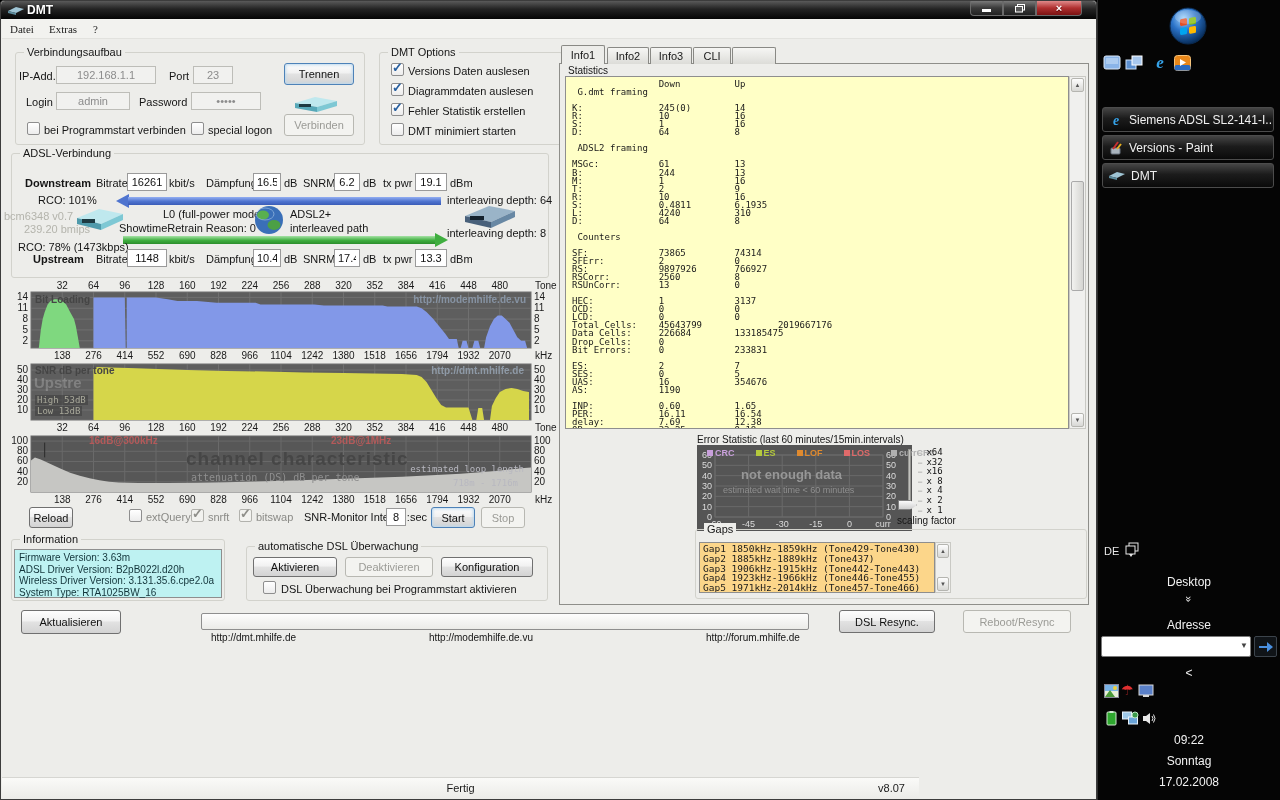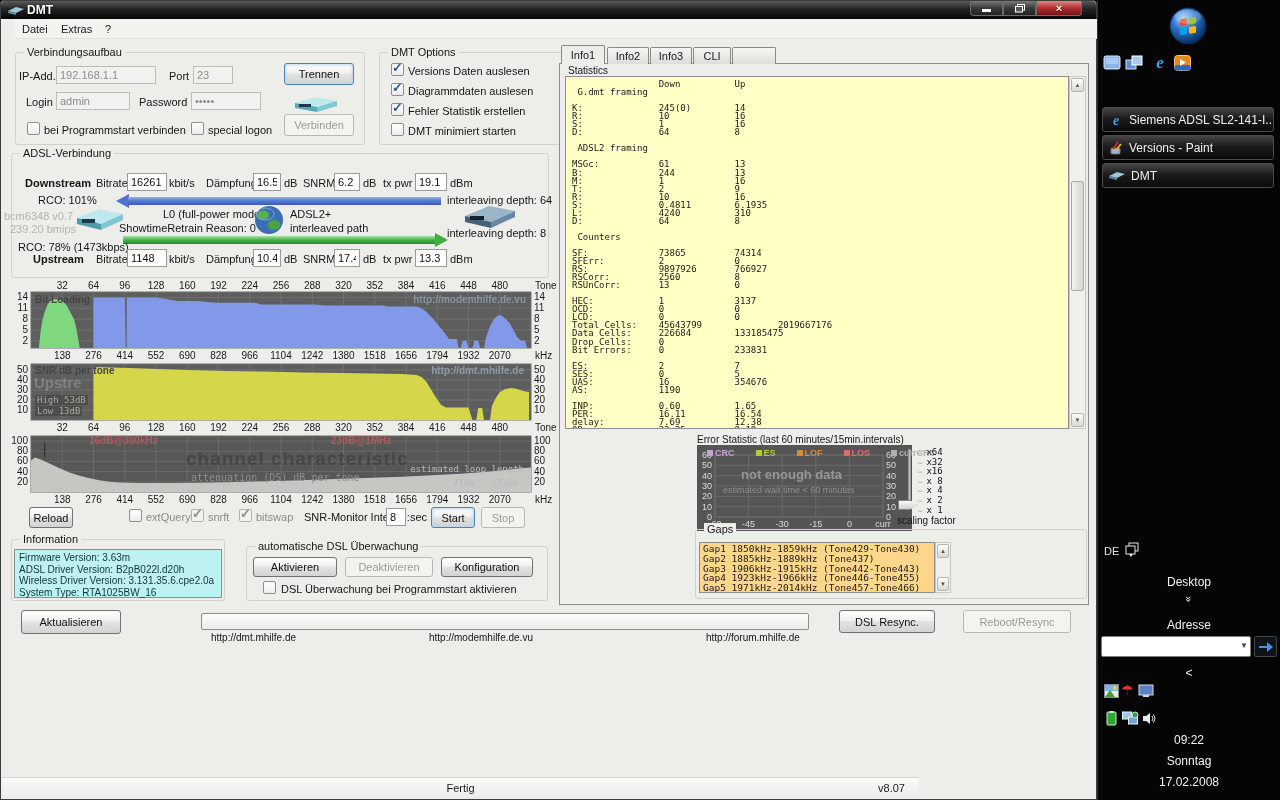--- a/index.html
+++ b/index.html
@@ -4,21 +4,21 @@
 <style>
   * { margin:0; padding:0; box-sizing:border-box; }
   html,body { width:1280px; height:800px; }
   body { position:relative; background:#010101; font-family:"Liberation Sans",sans-serif; overflow:hidden; }
   .abs { position:absolute; }
   svg { overflow:visible; display:block; }
   .lbl { position:absolute; font-size:11px; color:#151515; white-space:nowrap; line-height:12px; }
   .lbl.b { font-weight:bold;text-align:right; }
   .lbl.gray { color:#b4b4ac; }
   .lbl.sm { font-size:10px; }
-  .tbox { position:absolute; border:1px solid #9a9a9a; background:#fff; font:11px "Liberation Sans",sans-serif; color:#111; padding:8px 3px; height:17px; }
+  .tbox { position:absolute; border:1px solid #9a9a9a; background:#fff; font:11px "Liberation Sans",sans-serif; color:#111; padding:8px 3px; height:17px;text-align:center; }
   .tbox.dis { color:#8c8c8c; background:#f1f1ef; border-color:#bdbdb8; }
   .btn { position:absolute; border:1px solid #707070; border-radius:3px;
          background:linear-gradient(#fdfdfd,#f1f1f1 45%,#e2e2e2 50%,#d3d3d3);
          font-size:11px; color:#111; display:flex; align-items:center; justify-content:center; cursor:default; }
   .btn.dis { border-color:#b8b8b2; background:#f3f3f0; color:#9b9b96; }
   .btn.def { border-color:#4d82b8; box-shadow:inset 0 0 3px 1px #bdd9ef; }
   .fs { position:absolute; border:1px solid #d2d2cc; border-radius:3px; }
   .fs>.cap { position:absolute; top:-7px; left:8px; background:#ededea; padding:0 3px; font-size:11px; color:#151515; white-space:nowrap; }
   .cb { position:absolute; width:13px; height:13px; border:1px solid #8e8e8e; border-radius:2px; background:linear-gradient(#fff,#ececec); }
   .cb .mk { display:none; position:absolute; left:0; top:-4px; font-size:13px; font-weight:bold; color:#2a61a0; }
@@ -32,21 +32,21 @@
   .app { position:absolute; left:0; top:0; width:1097px; height:800px; background:#ededea;
          border:1px solid #3c3c3c; border-radius:4px 4px 0 0; }
   .titlebar { position:absolute; left:0; top:0; width:100%; height:18px;
               background:linear-gradient(#5a5a5a,#232323 45%,#050505); border-radius:4px 4px 0 0; }
   .titlebar .title { position:absolute; left:26px; top:2px; font-size:12px; font-weight:bold; color:#fff; text-shadow:0 1px 2px #000; }
   .winbtns { position:absolute; right:14px; top:0; display:flex; }
   .wbtn { width:33px; height:15px; border:1px solid #6a6a6a; border-top:none;
           background:linear-gradient(#7a7a7a,#3a3a3a 50%,#222); display:flex; align-items:center; justify-content:center; }
   .wbtn:first-child { border-radius:0 0 0 4px; }
   .wbtn.close { width:46px; background:linear-gradient(#e08a8a,#b03030 50%,#7a1212); border-radius:0 0 4px 0; }
-  .menubar { position:absolute; left:13px; top:18px; width:1094px; height:20px; background:#f2f2ef; border-bottom:1px solid #e2e2de; }
+  .menubar { position:absolute; left:1px; top:18px; width:1094px; height:20px; background:#f2f2ef; border-bottom:1px solid #e2e2de;font-family:Liberation Serif, serif; }
   .menubar .mi { position:absolute; top:4px; font-size:11px; color:#1a1a1a; }
   .statusbar { position:absolute; left:1px; bottom:0; width:917px; height:22px;
                background:linear-gradient(#fafaf8,#ebebe8); border-top:1px solid #d6d6d2; }
   .arrowshaft { position:absolute; height:8px; }
   .ahead { position:absolute; width:0; height:0; }
 
   .yellowbox { position:absolute; border:1px solid #8e8e8e; background:#ffffc6; overflow:hidden; }
   .yellowbox pre { font-family:"DejaVu Sans Mono",monospace; font-size:9px; line-height:8.05px; color:#1a1a1a; padding:3px 0 0 6px; }
   .sbar { position:absolute; background:#f0f0ee; border:1px solid #c9c9c4; }
   .sbtn { position:absolute; left:1px; width:13px; height:14px; background:linear-gradient(#fdfdfd,#d8d8d5); border:1px solid #b5b5b0; border-radius:2px; font-size:6px; color:#555; text-align:center; line-height:13px; }
@@ -171,21 +171,21 @@
   <span class="lbl" style="left:449px;top:176px">dBm</span>
 
   <span class="lbl" style="left:37px;top:193px">RCO: 101%</span>
   <div>
     <span class="ahead abs" style="left:115px;top:193px;border-top:7px solid transparent;border-bottom:7px solid transparent;border-right:13px solid #4f74cf"></span>
     <span class="arrowshaft" style="left:127px;top:196px;width:313px;background:linear-gradient(#93aef2,#4f74cf 55%,#3a5cb8)"></span>
   </div>
   <span class="lbl" style="left:446px;top:193px">interleaving depth: 64</span>
 
   <span class="lbl gray" style="left:3px;top:209px">bcm6348 v0.7</span>
-  <span class="lbl gray" style="left:9px;top:222px">239.20 bmips</span>
+  <span class="lbl gray" style="left:23px;top:222px">239.20 bmips</span>
   <svg class="abs" style="left:72px;top:203px" width="52" height="28">
     <polygon points="4,14 26,5 50,10 28,20" fill="#bfe8ee"></polygon>
     <polygon points="4,14 28,20 28,26 4,20" fill="#4f9aab"></polygon>
     <polygon points="28,20 50,10 50,16 28,26" fill="#7ec8d4"></polygon>
     <rect x="9" y="15" width="13" height="4" fill="#1d3a42"></rect>
   </svg>
   <span class="lbl" style="left:162px;top:207px">L0 (full-power mode)</span>
   <span class="lbl" style="left:118px;top:221px">ShowtimeRetrain Reason: 0</span>
   <svg class="abs" style="left:253px;top:204px" width="30" height="30">
     <circle cx="15" cy="15" r="14" fill="#3a6fb8"></circle>

